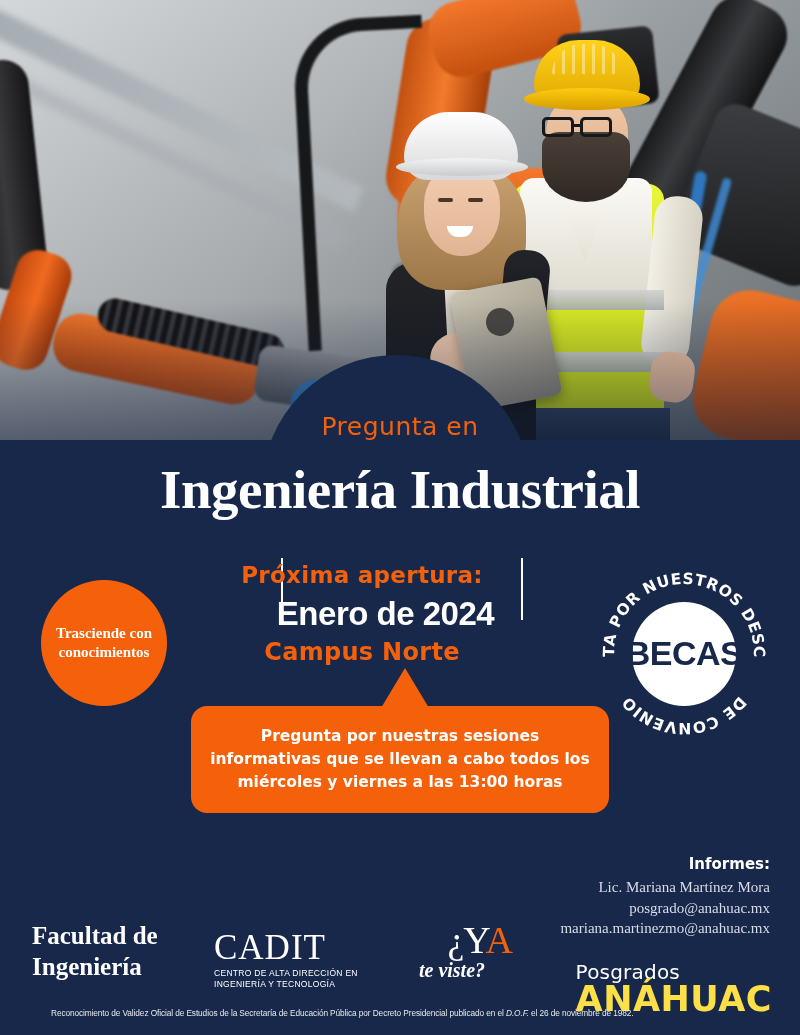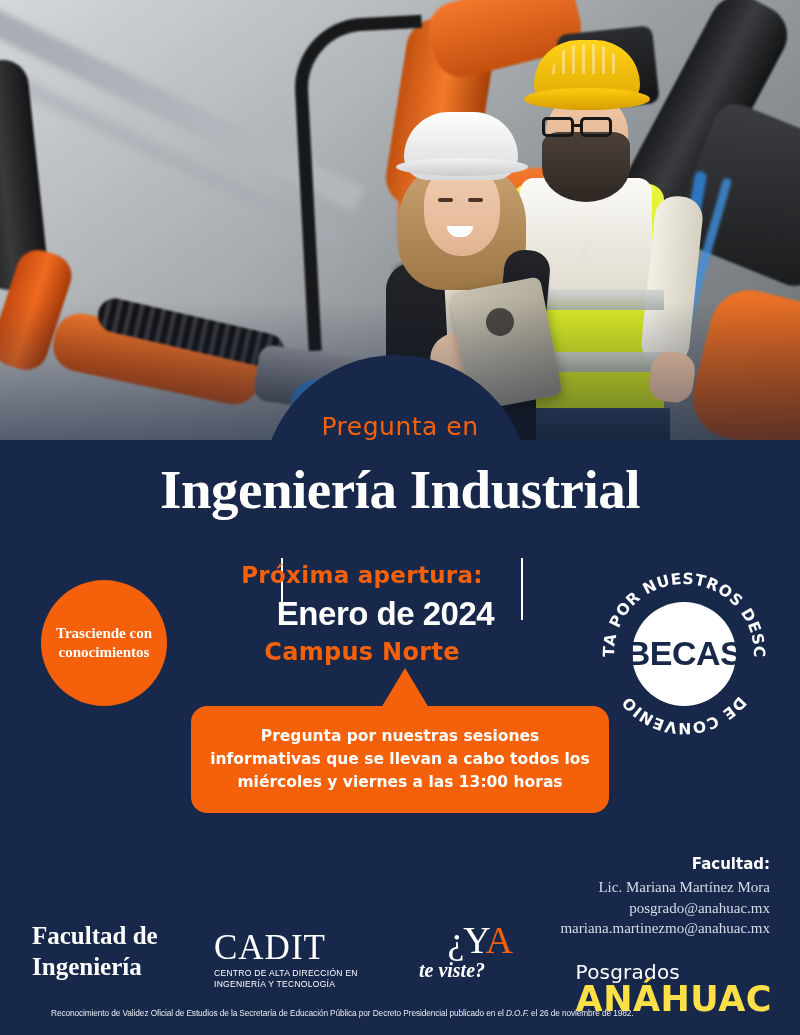--- a/index.html
+++ b/index.html
@@ -744,21 +744,21 @@
         <textPath href="#arcBottom" startOffset="50%" text-anchor="middle">DE CONVENIO</textPath>
       </text>
       <text x="86" y="97" text-anchor="middle" fill="#17284a" font-family="Liberation Sans, sans-serif" font-size="34" font-weight="bold" letter-spacing="-0.5">BECAS</text>
     </svg>
   </div>
 
   <div class="bubble-tail"></div>
   <div class="bubble">Pregunta por nuestras sesiones informativas que se llevan a cabo todos los miércoles y viernes a las 13:00 horas</div>
 
   <div class="informes">
-    <div class="informes-title">Facultad:</div>
+    <div class="informes-title">Informes:</div>
     <div class="informes-line">Lic. Mariana Martínez Mora</div>
     <div class="informes-line">posgrado@anahuac.mx</div>
     <div class="informes-line">mariana.martinezmo@anahuac.mx</div>
   </div>
 
   <div class="fac-logo">
     <div>Facultad de</div>
     <div>Ingeniería</div>
   </div>
 

